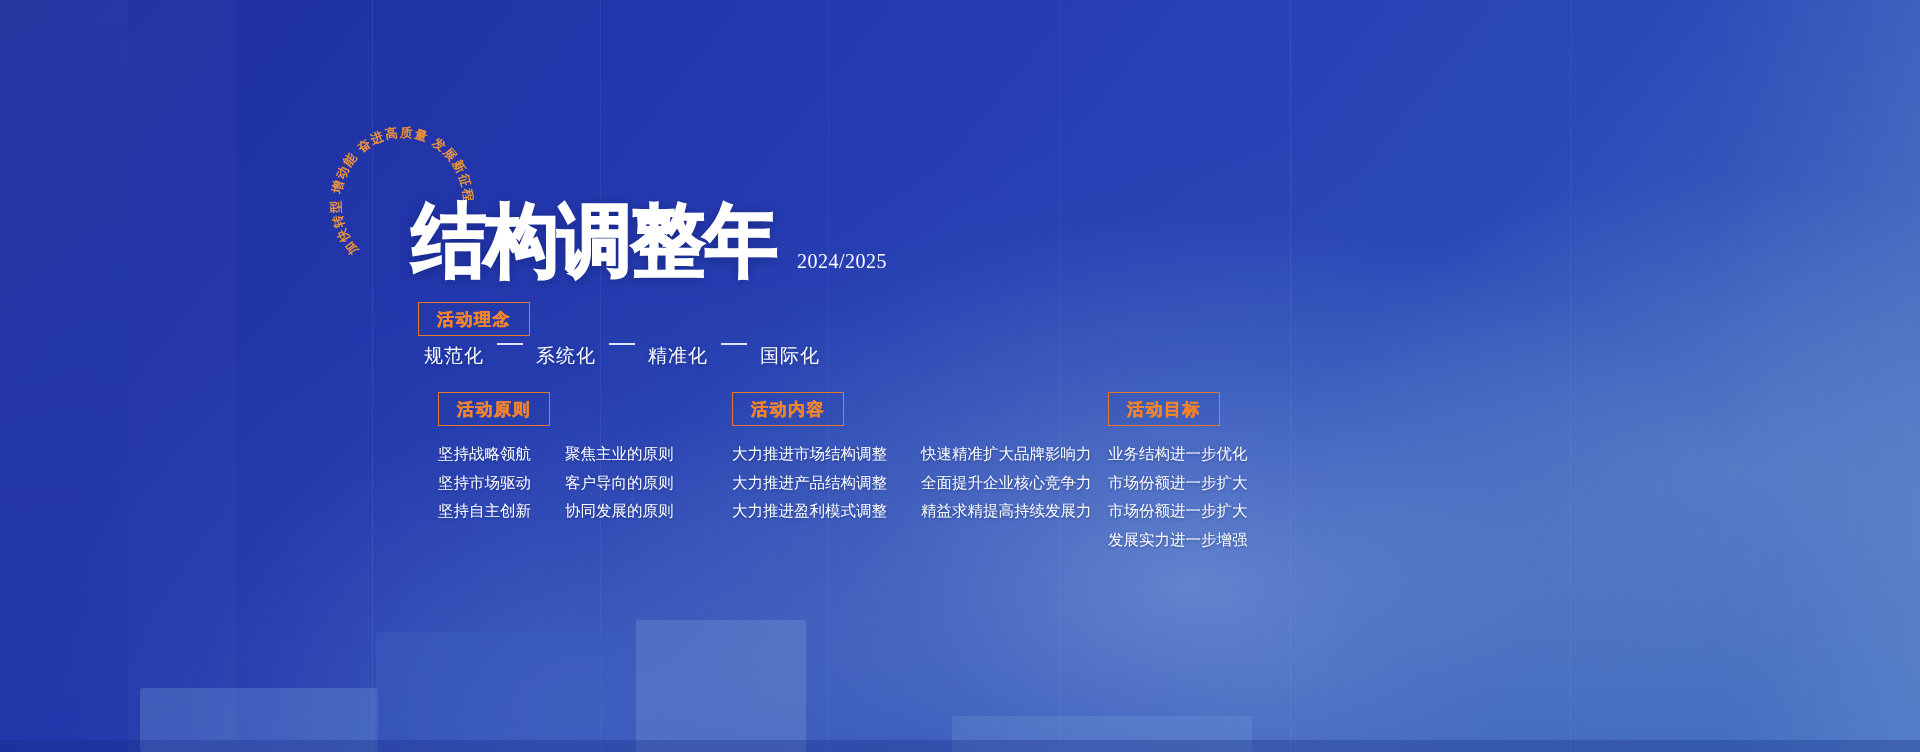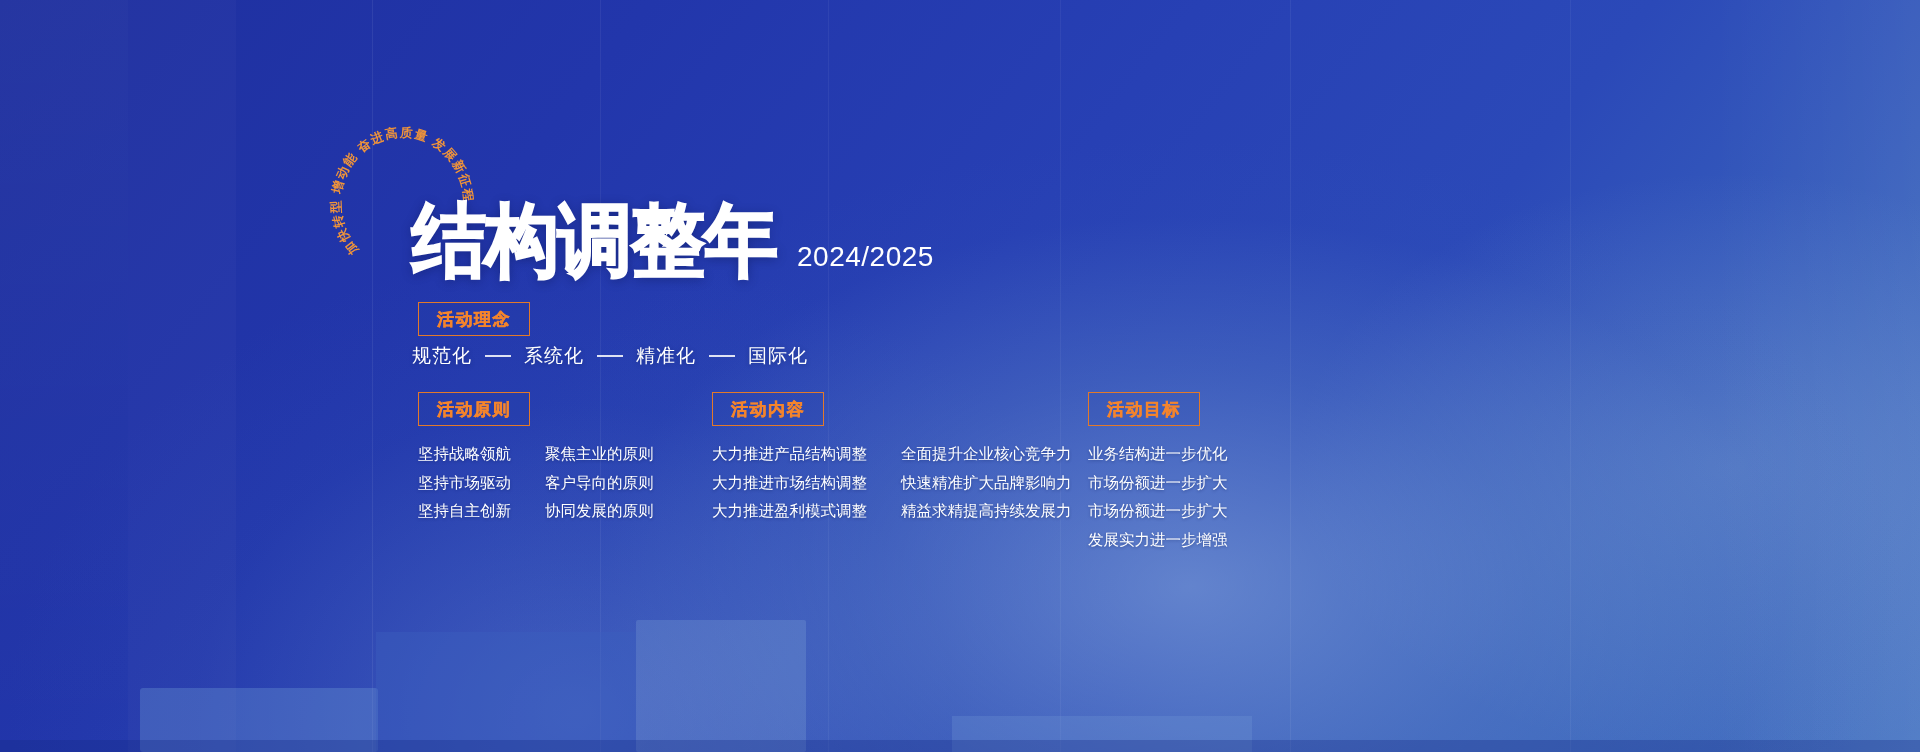--- a/index.html
+++ b/index.html
@@ -39,23 +39,23 @@
   }
   #main-title {
     font-size:74px; line-height:0.96; font-weight:900; color:#ffffff;
     letter-spacing:-1px;
     font-family:"DejaVu Sans","Liberation Sans",sans-serif;
     -webkit-text-stroke:2.0px #ffffff;
     text-shadow:0 2px 10px rgba(8,18,70,0.45);
     transform:scaleY(1.08); transform-origin:bottom left;
   }
   #year {
-    font-size:28px; font-weight:400; color:#ffffff;
+    font-size:20px; font-weight:400; color:#ffffff;
     letter-spacing:0.5px; padding-bottom:6px;
-    font-family:Liberation Sans, sans-serif;
+    font-family:Liberation Serif, serif;
   }
 
   
   .badge {
     border:1.5px solid #e2792a;
     color:#f4842c;
     font-weight:900;
     font-size:17px;
     letter-spacing:1.5px;
     display:inline-flex; align-items:center; justify-content:center;
@@ -63,33 +63,33 @@
     background:rgba(40,65,165,0.18);
     font-family:"DejaVu Sans","Liberation Sans",sans-serif;
     -webkit-text-stroke:0.5px #f4842c;
     white-space:nowrap;
   }
 
   #badge-concept { position:absolute; left:418px; top:302px; }
 
   
   #concept-line {
-    position:absolute; left:412px; top:343px;
-    display:flex; align-items:center; gap:13px;
+    position:absolute; left:424px; top:343px;
+    display:flex; align-items:flex-start; gap:13px;
     color:#fff; font-size:19px; letter-spacing:1px;
     white-space:nowrap;
     text-shadow:0 1px 4px rgba(10,25,80,0.35);
   }
   #concept-line .dash {
     display:inline-block; width:26px; height:1.5px;
     background:rgba(255,255,255,0.85);
   }
 
   
-  .col { position:absolute; }
+  .col { position:absolute;margin-left:20px; }
   #col-1 { left:418px; top:392px; }
   #col-2 { left:712px; top:392px; }
   #col-3 { left:1088px; top:392px; }
 
   .col .badge-wrap { margin-bottom:16px; }
 
   .rows { display:flex; flex-direction:column; gap:5px; }
   .row {
     display:flex; gap:34px;
     color:#ffffff; font-size:15.5px; line-height:1.52;
@@ -171,26 +171,26 @@
       </div>
     </div>
   </div>
 
   <div class="col" id="col-2">
     <div class="badge-wrap">
       <div class="badge">活动内容</div>
     </div>
     <div class="rows">
       <div class="row">
+        <span class="c">大力推进市场结构调整</span>
+        <span class="c">快速精准扩大品牌影响力</span>
+      </div>
+      <div class="row">
         <span class="c">大力推进产品结构调整</span>
         <span class="c">全面提升企业核心竞争力</span>
-      </div>
-      <div class="row">
-        <span class="c">大力推进市场结构调整</span>
-        <span class="c">快速精准扩大品牌影响力</span>
       </div>
       <div class="row">
         <span class="c">大力推进盈利模式调整</span>
         <span class="c">精益求精提高持续发展力</span>
       </div>
     </div>
   </div>
 
   <div class="col" id="col-3">
     <div class="badge-wrap">

